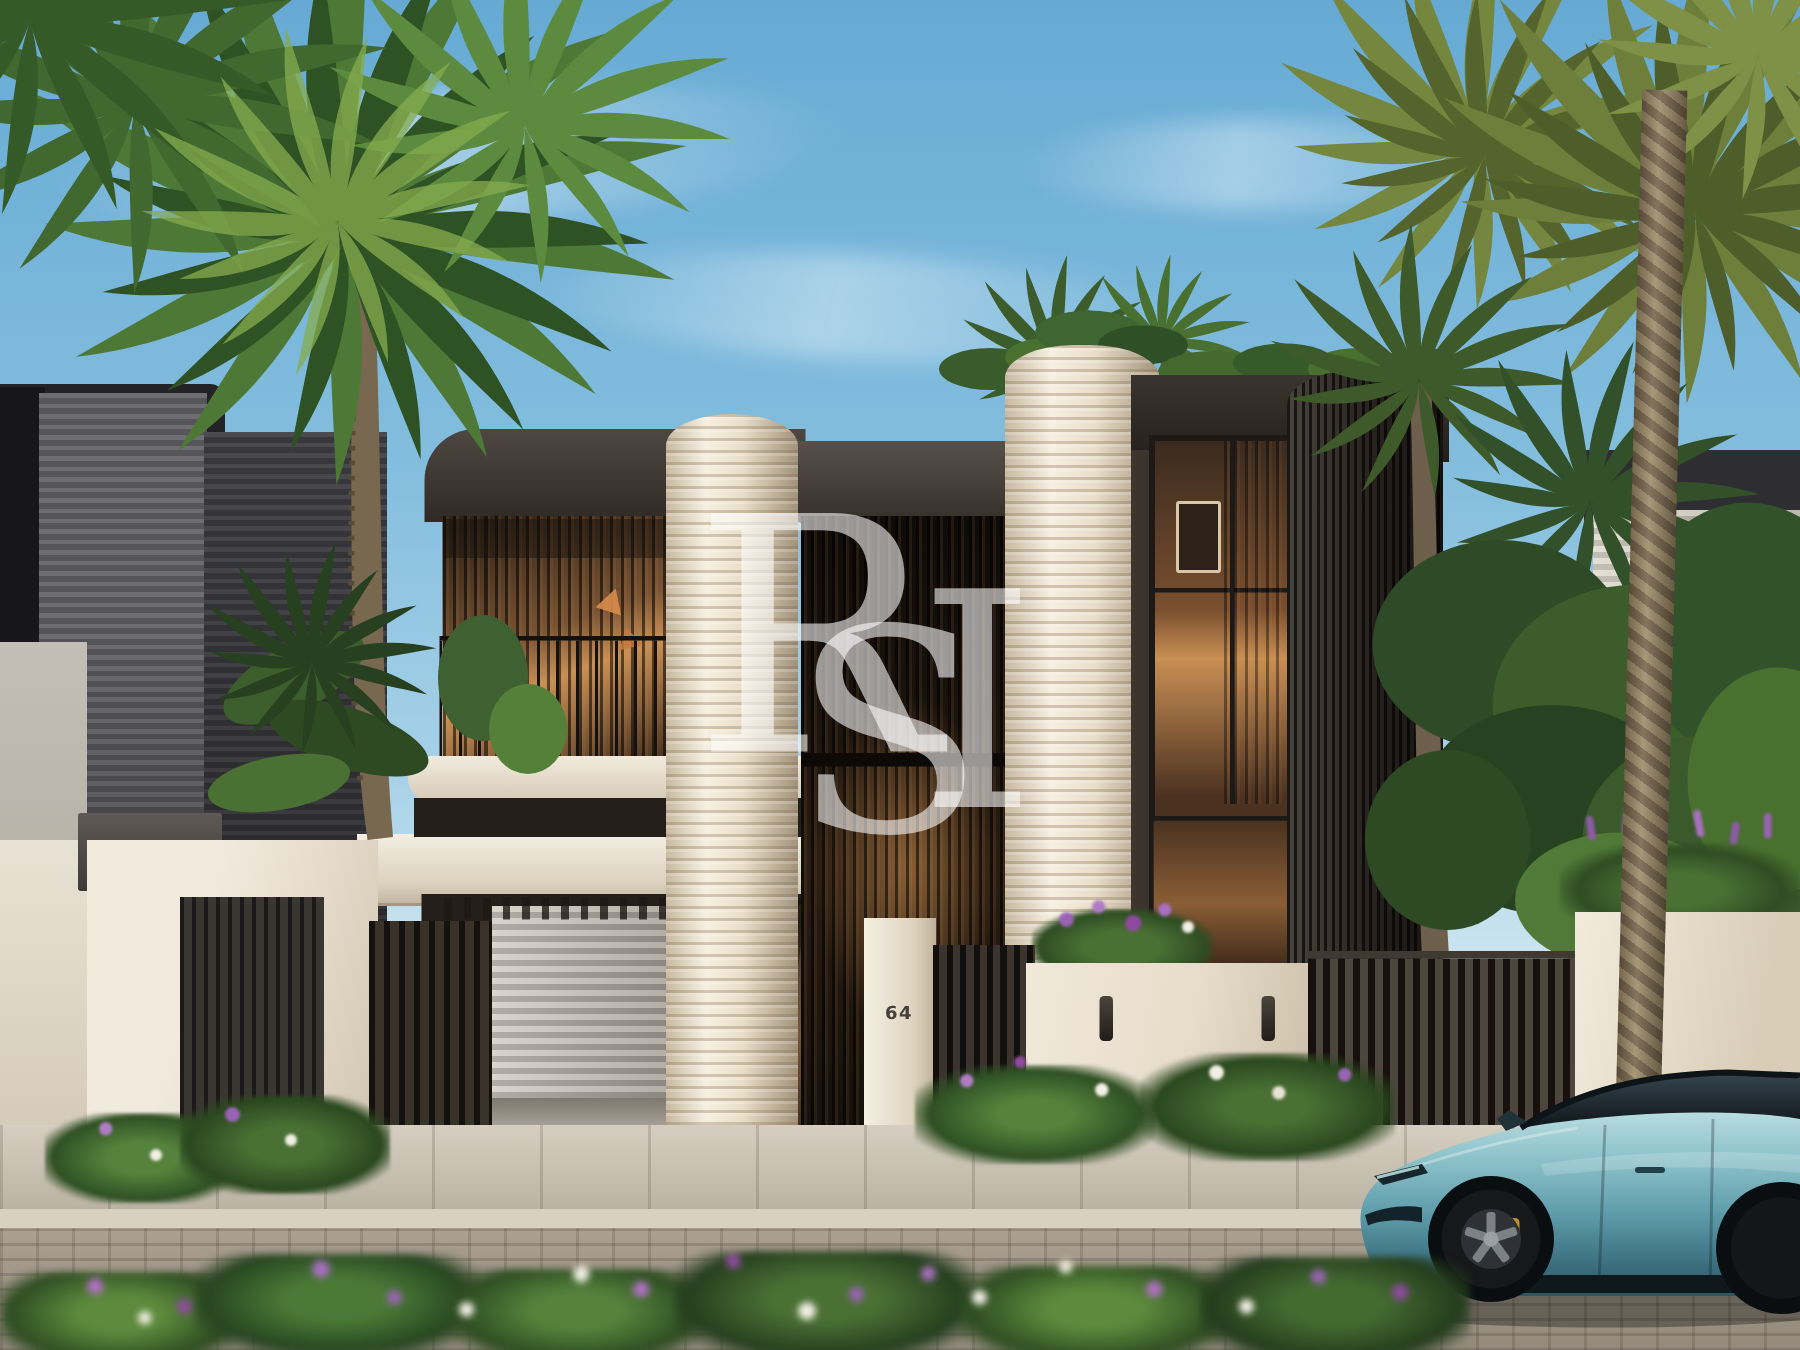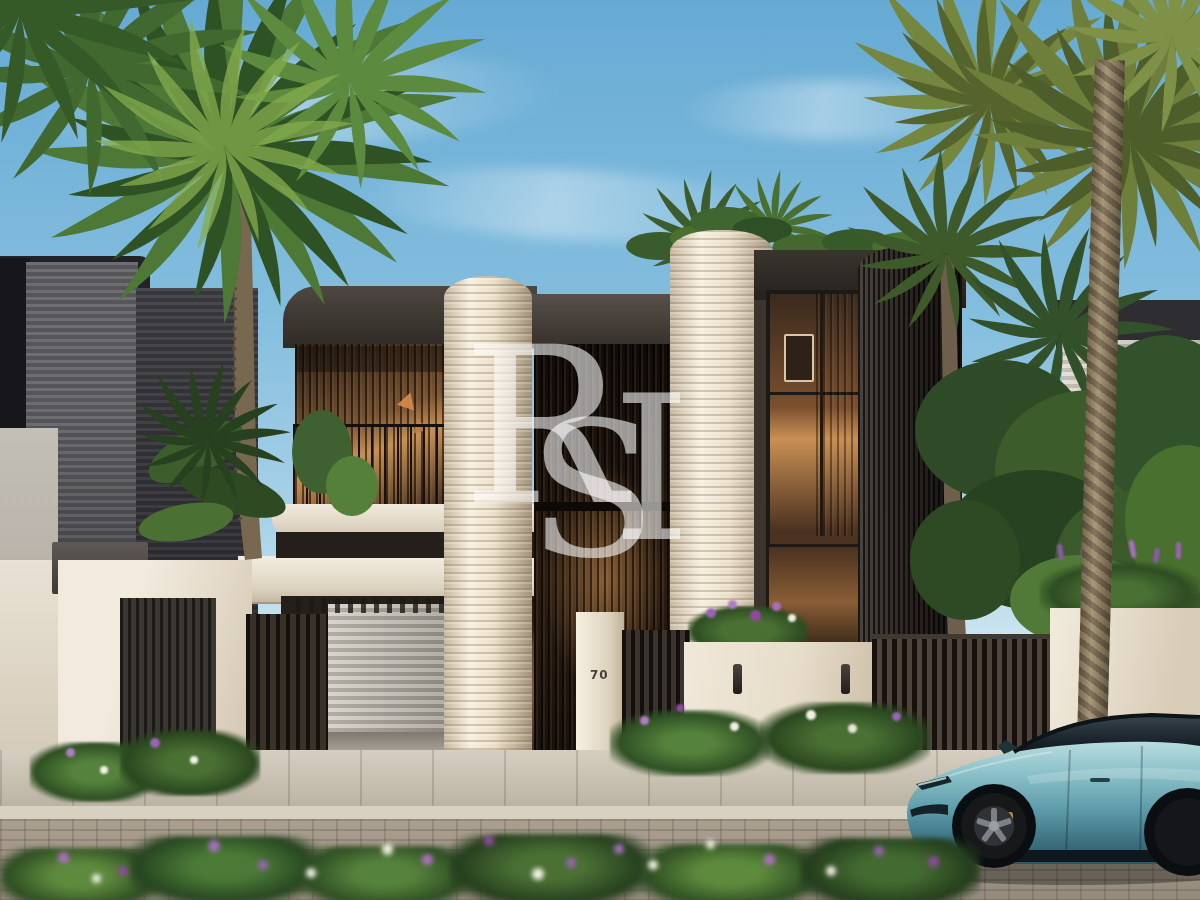--- a/index.html
+++ b/index.html
@@ -169,21 +169,21 @@
     <div class="a" style="left:688px;top:592px;width:130px;height:62px;filter:blur(1px)">
       <div class="a" style="left:0;top:14px;width:120px;height:46px;background:radial-gradient(ellipse at 50% 55%,#4a7034 30%,#2e4d22 65%,transparent 78%)"></div>
       <span class="a dot" style="left:18px;top:16px;width:10px;height:10px;background:#9a63b5"></span>
       <span class="a dot" style="left:40px;top:8px;width:9px;height:9px;background:#b07cc6"></span>
       <span class="a dot" style="left:62px;top:18px;width:11px;height:11px;background:#8e4a9e"></span>
       <span class="a dot" style="left:84px;top:10px;width:9px;height:9px;background:#a86fc0"></span>
       <span class="a dot" style="left:100px;top:22px;width:8px;height:8px;background:#f2efe4"></span>
     </div>
 
     <div class="a" style="left:576px;top:612px;width:48px;height:168px;background:linear-gradient(90deg,#f6f0e3,#ddd2bd 70%,#bfb29a)">
-      <span class="a" style="left:14px;top:56px;font-size:12px;font-weight:bold;color:#45403a;letter-spacing:1px">70</span>
+      <span class="a" style="left:14px;top:56px;font-size:12px;font-weight:bold;color:#45403a;letter-spacing:1px">64</span>
     </div>
     <div class="a" style="left:622px;top:630px;width:68px;height:150px;background:repeating-linear-gradient(90deg,#120f0d 0 4px,#3b342e 4px 9px)"></div>
 
     <div class="a" style="left:684px;top:642px;width:194px;height:138px;background:linear-gradient(100deg,#f0e8d9 0%,#e6dcc9 55%,#c9bca5 100%)">
       <span class="a sconce" style="left:49px;top:22px"></span>
       <span class="a sconce" style="left:157px;top:22px"></span>
     </div>
 
     <div class="a" style="left:1036px;top:538px;width:168px;height:80px;filter:blur(1px)">
       <div class="a" style="left:4px;top:24px;width:160px;height:52px;background:radial-gradient(ellipse at 50% 60%,#4a7034 25%,#2e4d22 60%,transparent 78%)"></div>

